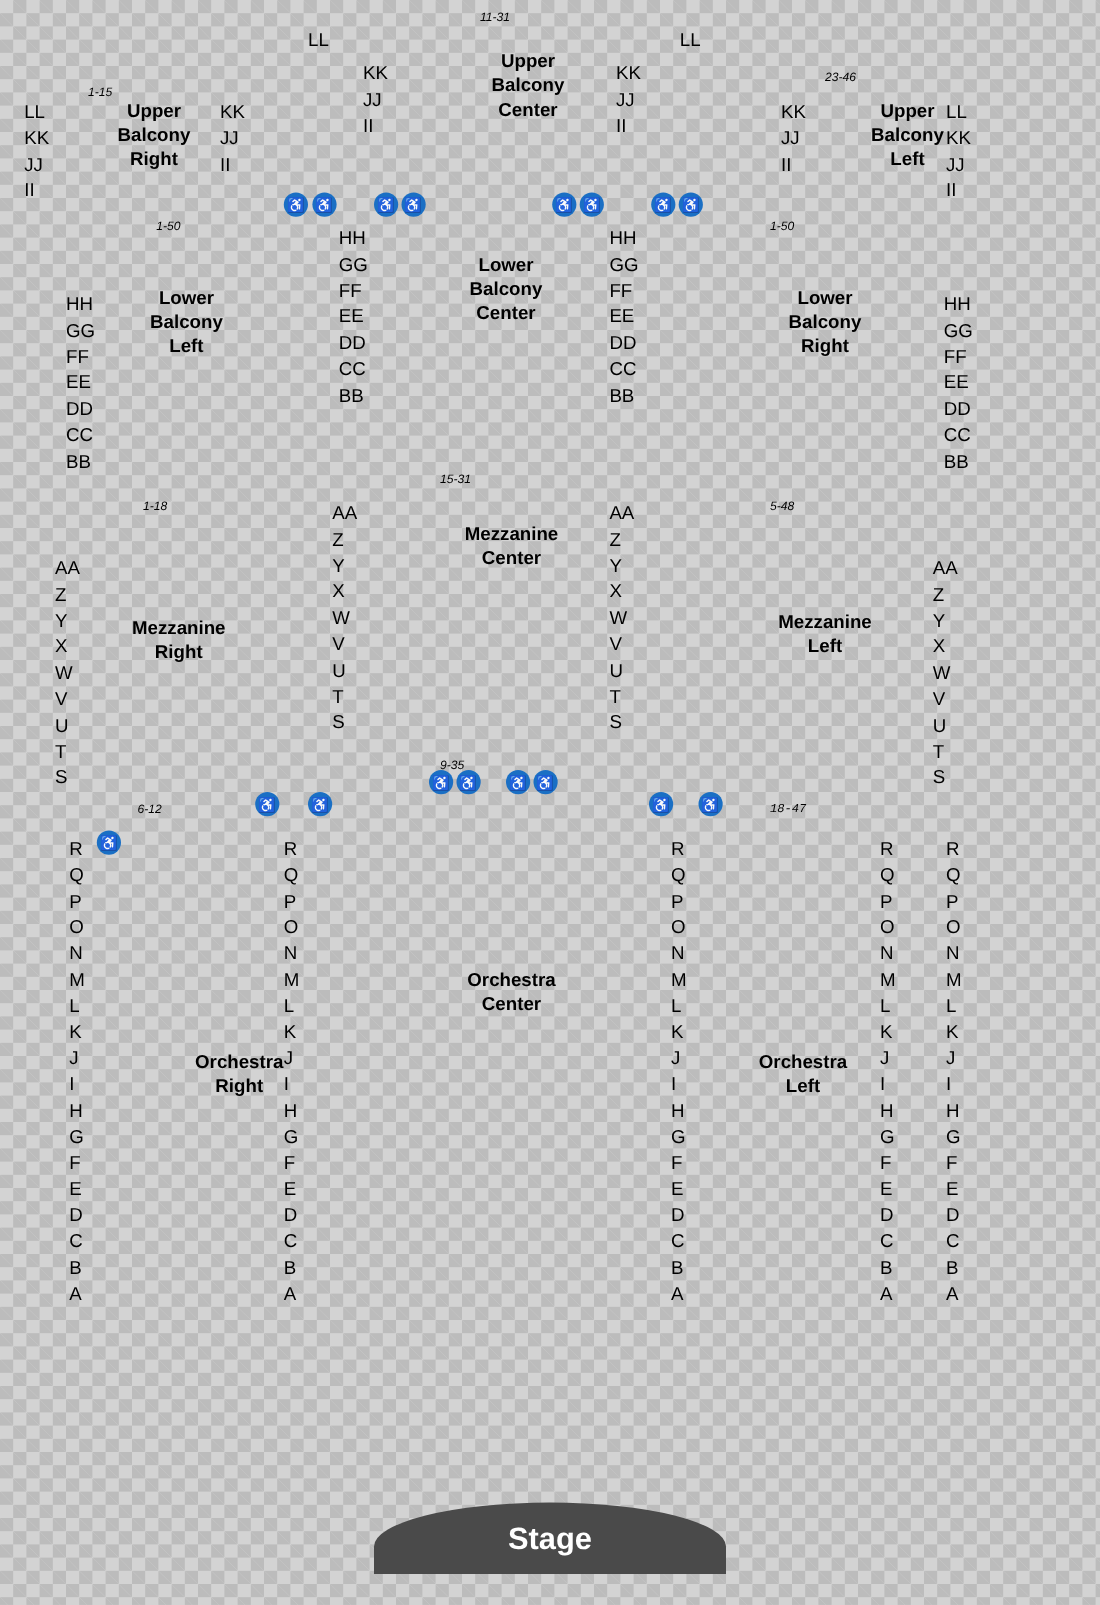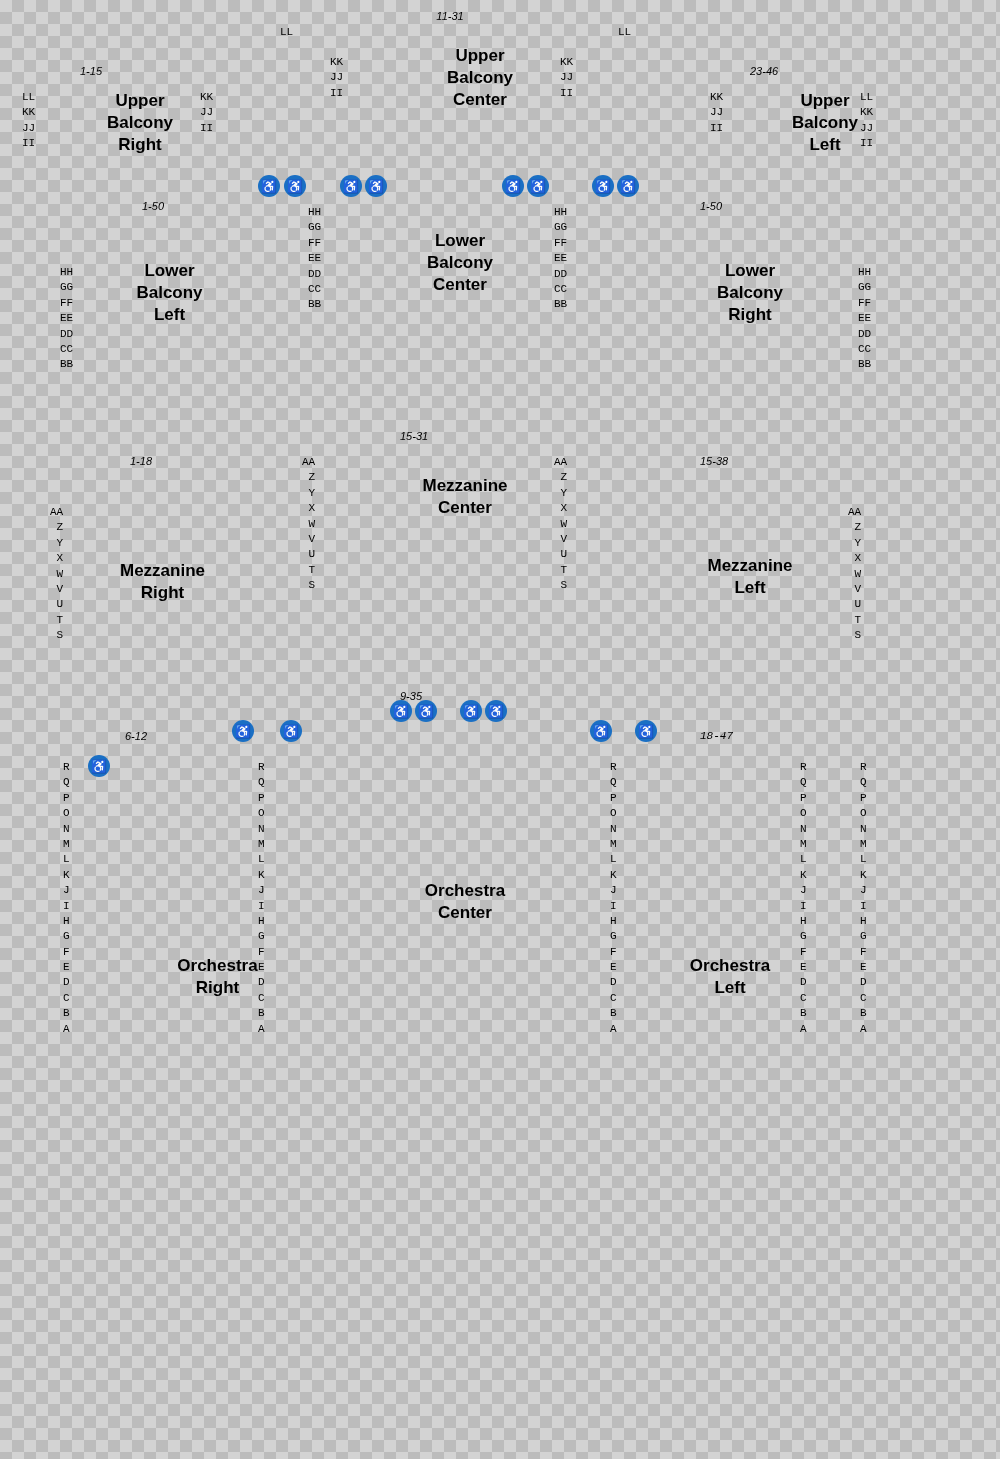--- a/index.html
+++ b/index.html
@@ -30,25 +30,24 @@
       font-size: 22px;
       text-align: center;
       line-height: 1.3;
       color: #000;
     }
     .section-label.large {
       font-size: 17px;
     }
     .row-label {
       position: absolute;
-      font-size: 11px;
+      font-size: 17px;
       color: #000;
-      text-align: right;
+      text-align: left;
       line-height: 1.4;
-      font-family: Liberation Mono, monospace;
     }
     .seat-range {
       position: absolute;
       font-size: 11px;
       color: #000;
       text-align: center;
       font-style: italic;
     }
     .wheelchair-icon {
       position: absolute;
@@ -97,21 +96,21 @@
   <div class="seat-range" style="top:10px; left:390px; width:120px;">11-31</div>
 
   <div class="row-label" style="top:25px; left:280px;">LL</div>
   <div class="row-label" style="top:25px; left:618px;">LL</div>
 
   <div class="row-label" style="top:55px; left:330px;">KK<br>JJ<br>II</div>
   <div class="row-label" style="top:55px; left:560px;">KK<br>JJ<br>II</div>
 
   <div class="section-label large" style="top:45px; left:390px; width:180px;">Upper<br>Balcony<br>Center</div>
 
-  <div class="seat-range" style="top:65px; left:80px;">1-15</div>
+  <div class="seat-range" style="top:78px; left:80px;">1-15</div>
   <div class="row-label" style="top:90px; left:22px;">LL<br>KK<br>JJ<br>II</div>
   <div class="row-label" style="top:90px; left:200px;">KK<br>JJ<br>II</div>
   <div class="section-label large" style="top:90px; left:60px; width:160px;">Upper<br>Balcony<br>Right</div>
 
   <div class="seat-range" style="top:65px; left:750px;">23-46</div>
   <div class="row-label" style="top:90px; left:710px;">KK<br>JJ<br>II</div>
   <div class="row-label" style="top:90px; left:860px;">LL<br>KK<br>JJ<br>II</div>
   <div class="section-label large" style="top:90px; left:745px; width:160px;">Upper<br>Balcony<br>Left</div>
 
   <div class="wheelchair-icon" style="top:175px; left:258px;">♿</div>
@@ -137,21 +136,21 @@
 
   <div class="seat-range" style="top:430px; left:400px;">15-31</div>
   <div class="row-label" style="top:455px; left:302px;">AA<br>Z<br>Y<br>X<br>W<br>V<br>U<br>T<br>S</div>
   <div class="row-label" style="top:455px; left:554px;">AA<br>Z<br>Y<br>X<br>W<br>V<br>U<br>T<br>S</div>
   <div class="section-label large" style="top:475px; left:365px; width:200px;">Mezzanine<br>Center</div>
 
   <div class="seat-range" style="top:455px; left:130px;">1-18</div>
   <div class="row-label" style="top:505px; left:50px;">AA<br>Z<br>Y<br>X<br>W<br>V<br>U<br>T<br>S</div>
   <div class="section-label large" style="top:560px; left:75px; width:175px;">Mezzanine<br>Right</div>
 
-  <div class="seat-range" style="top:455px; left:700px;">15-38</div>
+  <div class="seat-range" style="top:455px; left:700px;">5-48</div>
   <div class="row-label" style="top:505px; left:848px;">AA<br>Z<br>Y<br>X<br>W<br>V<br>U<br>T<br>S</div>
   <div class="section-label large" style="top:555px; left:660px; width:180px;">Mezzanine<br>Left</div>
 
   <div class="wheelchair-icon" style="top:700px; left:390px;">♿</div>
   <div class="wheelchair-icon" style="top:700px; left:415px;">♿</div>
   <div class="wheelchair-icon" style="top:700px; left:460px;">♿</div>
   <div class="wheelchair-icon" style="top:700px; left:485px;">♿</div>
 
   <div class="seat-range" style="top:690px; left:400px;">9-35</div>
   <div class="row-label" style="top:760px; left:258px;">R<br>Q<br>P<br>O<br>N<br>M<br>L<br>K<br>J<br>I<br>H<br>G<br>F<br>E<br>D<br>C<br>B<br>A</div>
@@ -167,14 +166,17 @@
 
   <div class="wheelchair-icon" style="top:755px; left:88px;">♿</div>
   <div class="row-label" style="top:760px; left:63px;">R<br>Q<br>P<br>O<br>N<br>M<br>L<br>K<br>J<br>I<br>H<br>G<br>F<br>E<br>D<br>C<br>B<br>A</div>
   <div class="section-label large" style="top:955px; left:130px; width:175px;">Orchestra<br>Right</div>
 
   <div class="seat-range" style="top:730px; left:700px;font-family:Liberation Mono, monospace;">18-47</div>
   <div class="row-label" style="top:760px; left:800px;">R<br>Q<br>P<br>O<br>N<br>M<br>L<br>K<br>J<br>I<br>H<br>G<br>F<br>E<br>D<br>C<br>B<br>A</div>
   <div class="row-label" style="top:760px; left:860px;">R<br>Q<br>P<br>O<br>N<br>M<br>L<br>K<br>J<br>I<br>H<br>G<br>F<br>E<br>D<br>C<br>B<br>A</div>
   <div class="section-label large" style="top:955px; left:635px; width:190px;">Orchestra<br>Left</div>
 
+  <div class="stage" style="bottom:28px; left:50%; transform:translateX(-50%);">
+    <span class="stage-label">Stage</span>
+  </div>
 
 </div>
 
 </body></html>

